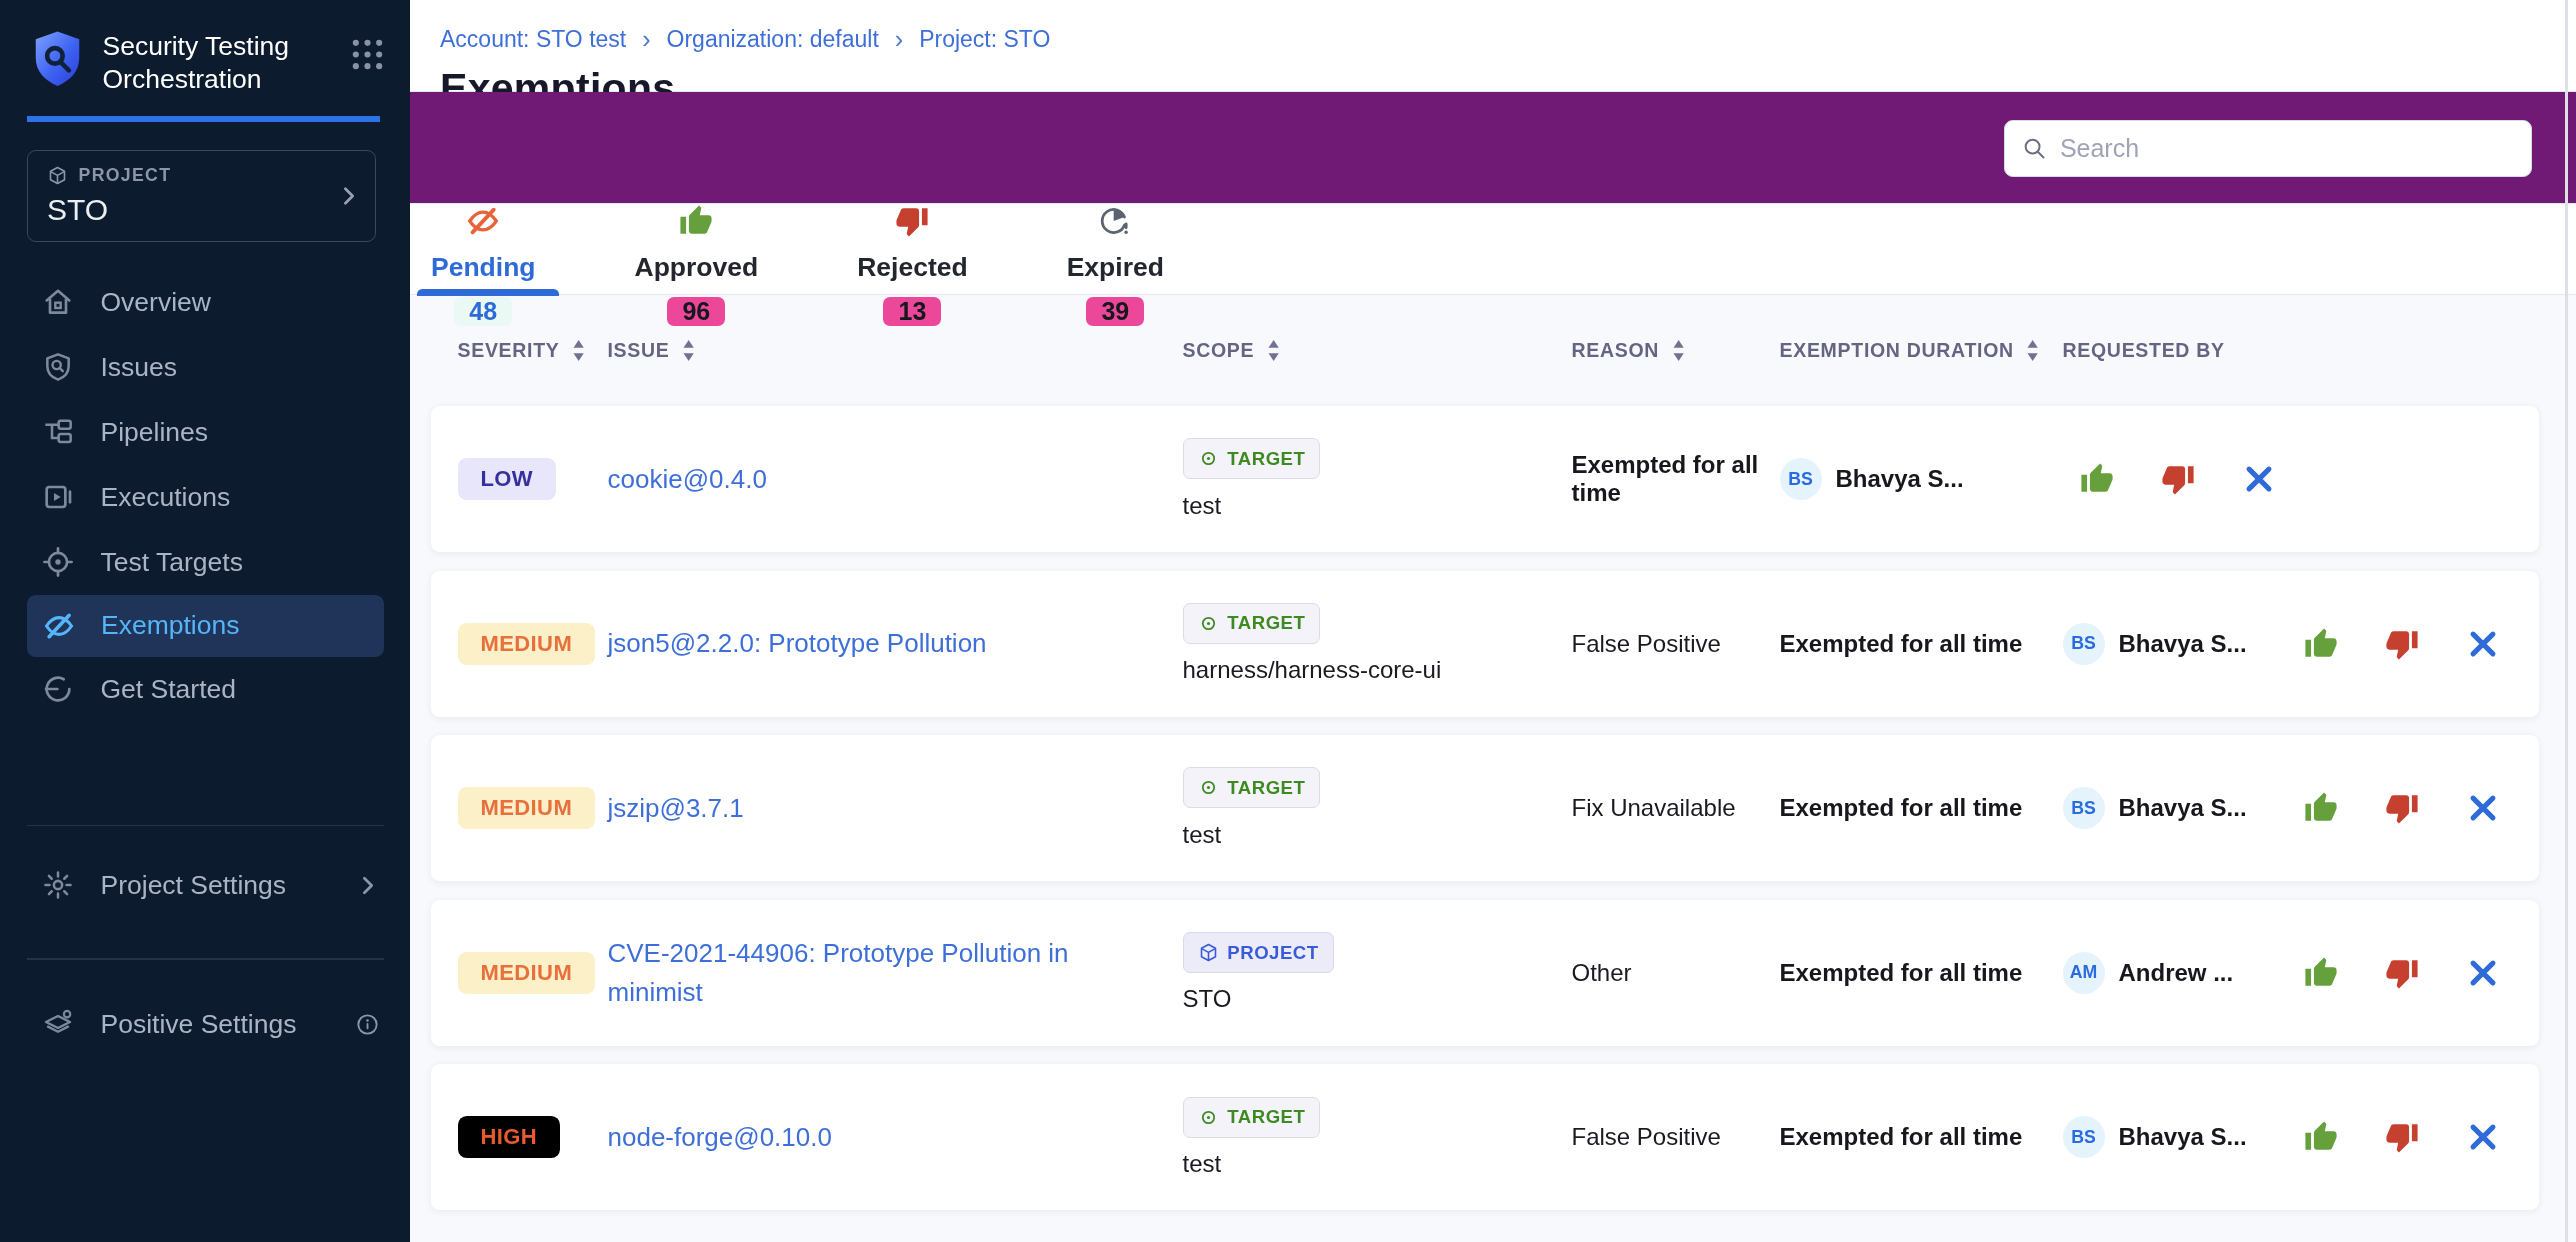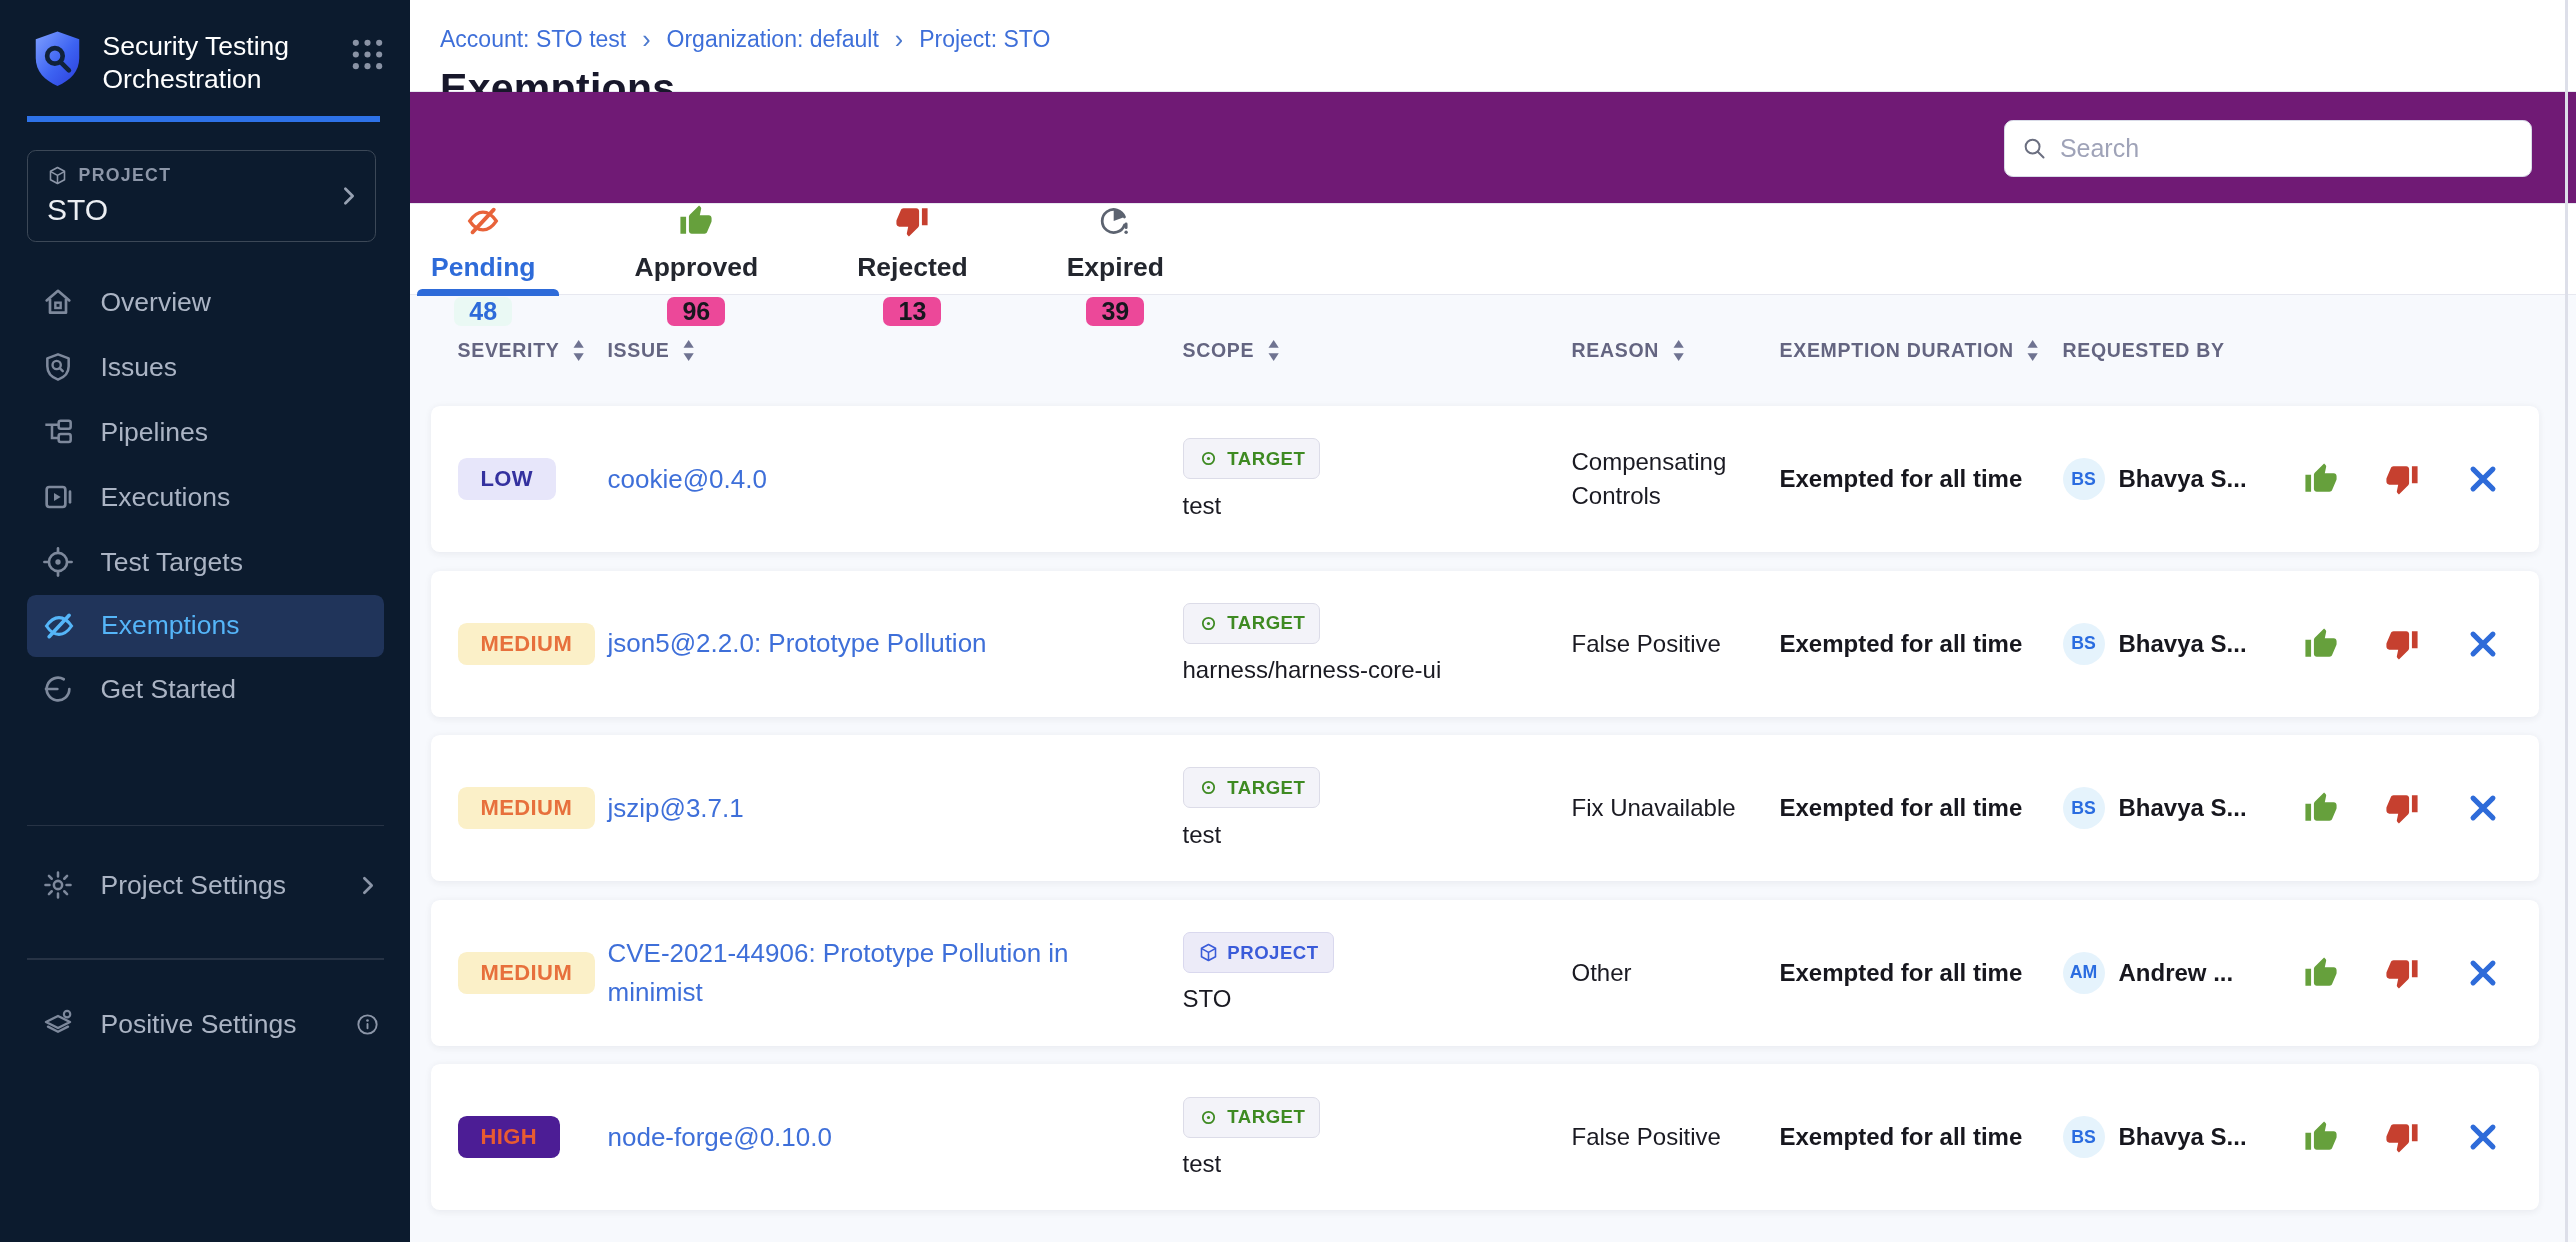--- a/index.html
+++ b/index.html
@@ -72,21 +72,21 @@
   .thead { padding:0 26.5px; height:32px; margin-bottom:40px; }
   .th { display:flex; align-items:center; gap:12.4px; font-size:19.5px; font-weight:bold; letter-spacing:0.7px; color:#646581; cursor:pointer; }
   .sort-icon { width:13.3px; height:23px; color:#6F7391; }
   .sort-icon svg { width:13.3px; height:23px; }
 
   .row-card { background:#fff; border-radius:8.8px; box-shadow:0 1.8px 7px rgba(40,41,61,0.07); height:146px; margin-bottom:18.6px; padding:0 26.5px; }
   .sev-badge { display:inline-flex; align-items:center; justify-content:center; height:42px; padding:0 23px; border-radius:8.8px;
     font-weight:bold; font-size:22px; letter-spacing:0.4px; }
   .sev-low { background:#E7E6FA; color:#34319F; }
   .sev-medium { background:#FBF0C8; color:#E7703C; }
-  .sev-high { background:#4c1d95; color:#E85B31; }
+  .sev-high { background:#000000; color:#E85B31; }
   .issue-link { color:#3E6FD9; font-size:26px; line-height:39px; font-weight:500; text-decoration:none; padding-right:35px; display:block; cursor:pointer; }
   .scope-cell { display:flex; flex-direction:column; align-items:flex-start; gap:12.4px; }
   .scope-badge { display:inline-flex; align-items:center; gap:8.8px; height:41px; padding:0 14px; border-radius:7px;
     background:#F3F3F9; border:1.8px solid #DCDCE8; font-size:18.6px; font-weight:bold; letter-spacing:0.5px; }
   .scope-badge svg { width:21px; height:21px; }
   .scope-target { color:#3E8A22; }
   .scope-project { background:#ECEBF8; border-color:#D9D8EE; color:#3A5BD9; }
   .scope-badge .cube-ic { display:none; }
   .scope-project .cube-ic { display:inline-flex; }
   .scope-name { font-size:24px; color:#1A1A22; }
@@ -437,21 +437,20 @@
     <div class="scope-cell">
       <span class="scope-badge scope-target">
         <svg class="target-ic" viewBox="0 0 24 24" width="21" height="21">
                 <use href="#sym-target-dot"></use>
               </svg>
 
         <span>TARGET</span>
       </span>
       <span class="scope-name">test</span>
     </div>
-    <div class="reason">Compensating Controls</div>
     <div class="duration">Exempted for all time</div>
     <div class="requester">
       <span class="avatar">BS</span>
       <span class="req-name">Bhavya S...</span>
     </div>
     <div class="actions">
       <button class="act-btn act-approve">
               <svg viewBox="0 0 38 38" width="34" height="34">
                 <use href="#sym-thumb-up"></use>
               </svg>

